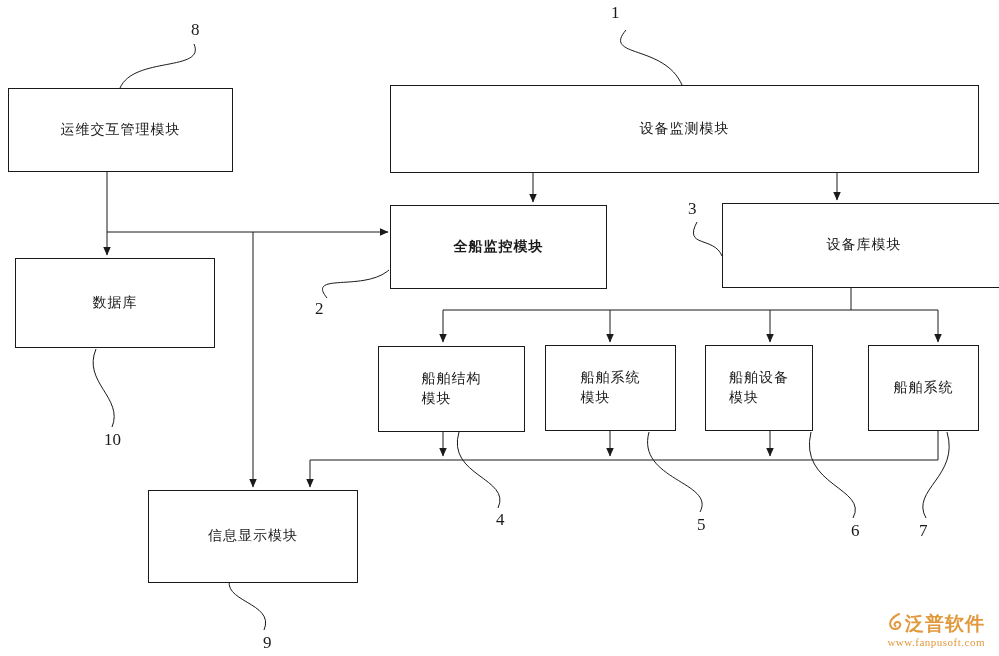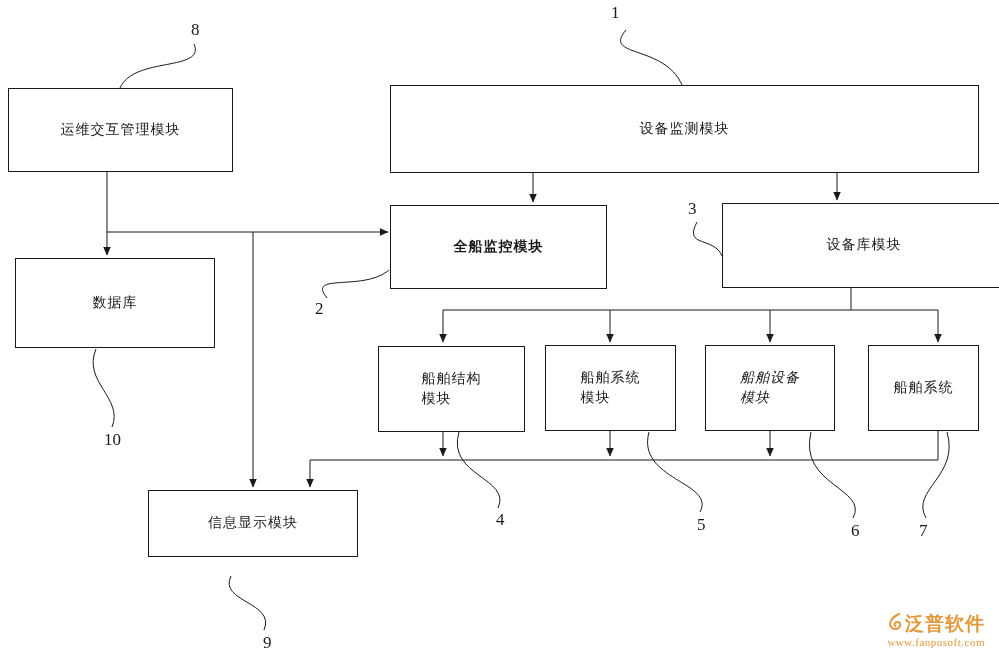--- a/index.html
+++ b/index.html
@@ -138,30 +138,30 @@
   <div class="node" style="left:378px;top:346px;width:147px;height:86px;">
     <span class="node-label">船舶结构
 模块</span>
   </div>
 
   <div class="node" style="left:545px;top:345px;width:131px;height:86px;">
     <span class="node-label">船舶系统
 模块</span>
   </div>
 
-  <div class="node" style="left:705px;top:345px;width:130px;height:86px;font-style:italic;">
+  <div class="node" style="left:705px;top:345px;width:108px;height:86px;">
     <span class="node-label">船舶设备
 模块</span>
   </div>
 
   <div class="node" style="left:868px;top:345px;width:111px;height:86px;">
     <span class="node-label">船舶系统</span>
   </div>
 
-  <div class="node" style="left:148px;top:490px;width:210px;height:67px;">
+  <div class="node" style="left:148px;top:490px;width:210px;height:93px;">
     <span class="node-label">信息显示模块</span>
   </div>
 
   <span class="ref" style="left:611px;top:3px;">1</span>
   <span class="ref" style="left:191px;top:20px;">8</span>
   <span class="ref" style="left:315px;top:299px;">2</span>
   <span class="ref" style="left:688px;top:199px;">3</span>
   <span class="ref" style="left:104px;top:430px;">10</span>
   <span class="ref" style="left:496px;top:510px;">4</span>
   <span class="ref" style="left:697px;top:515px;">5</span>

